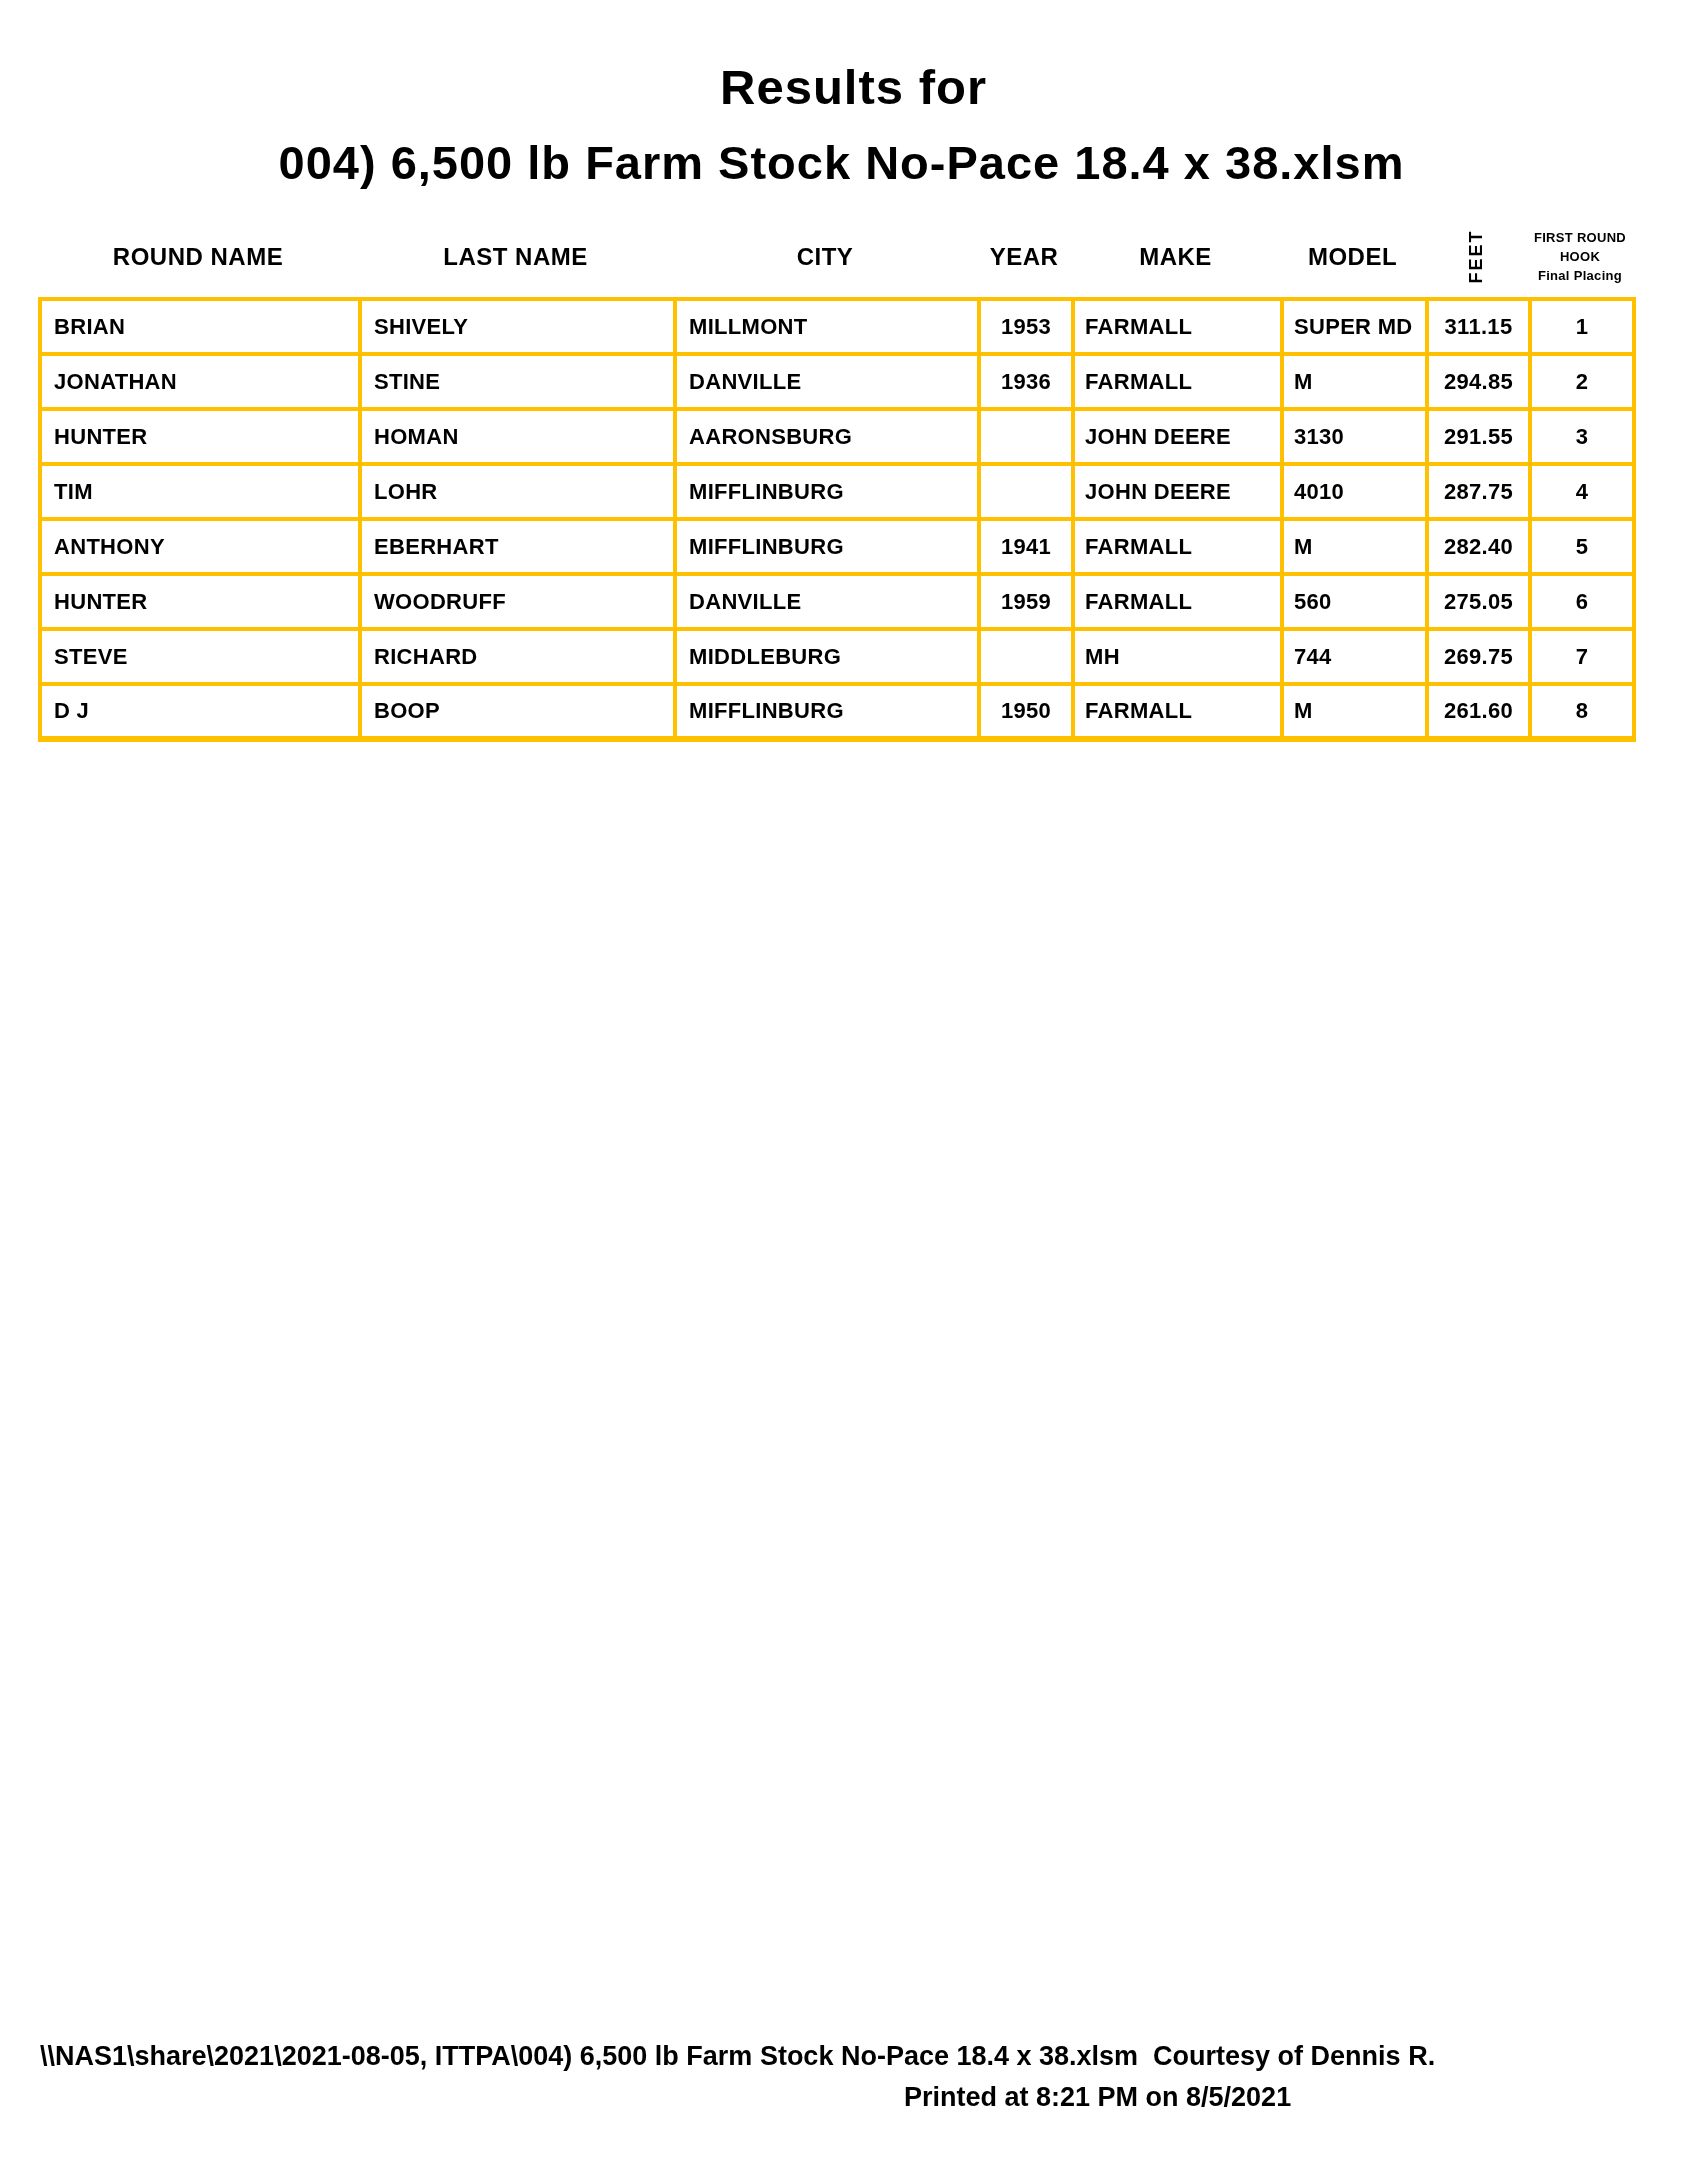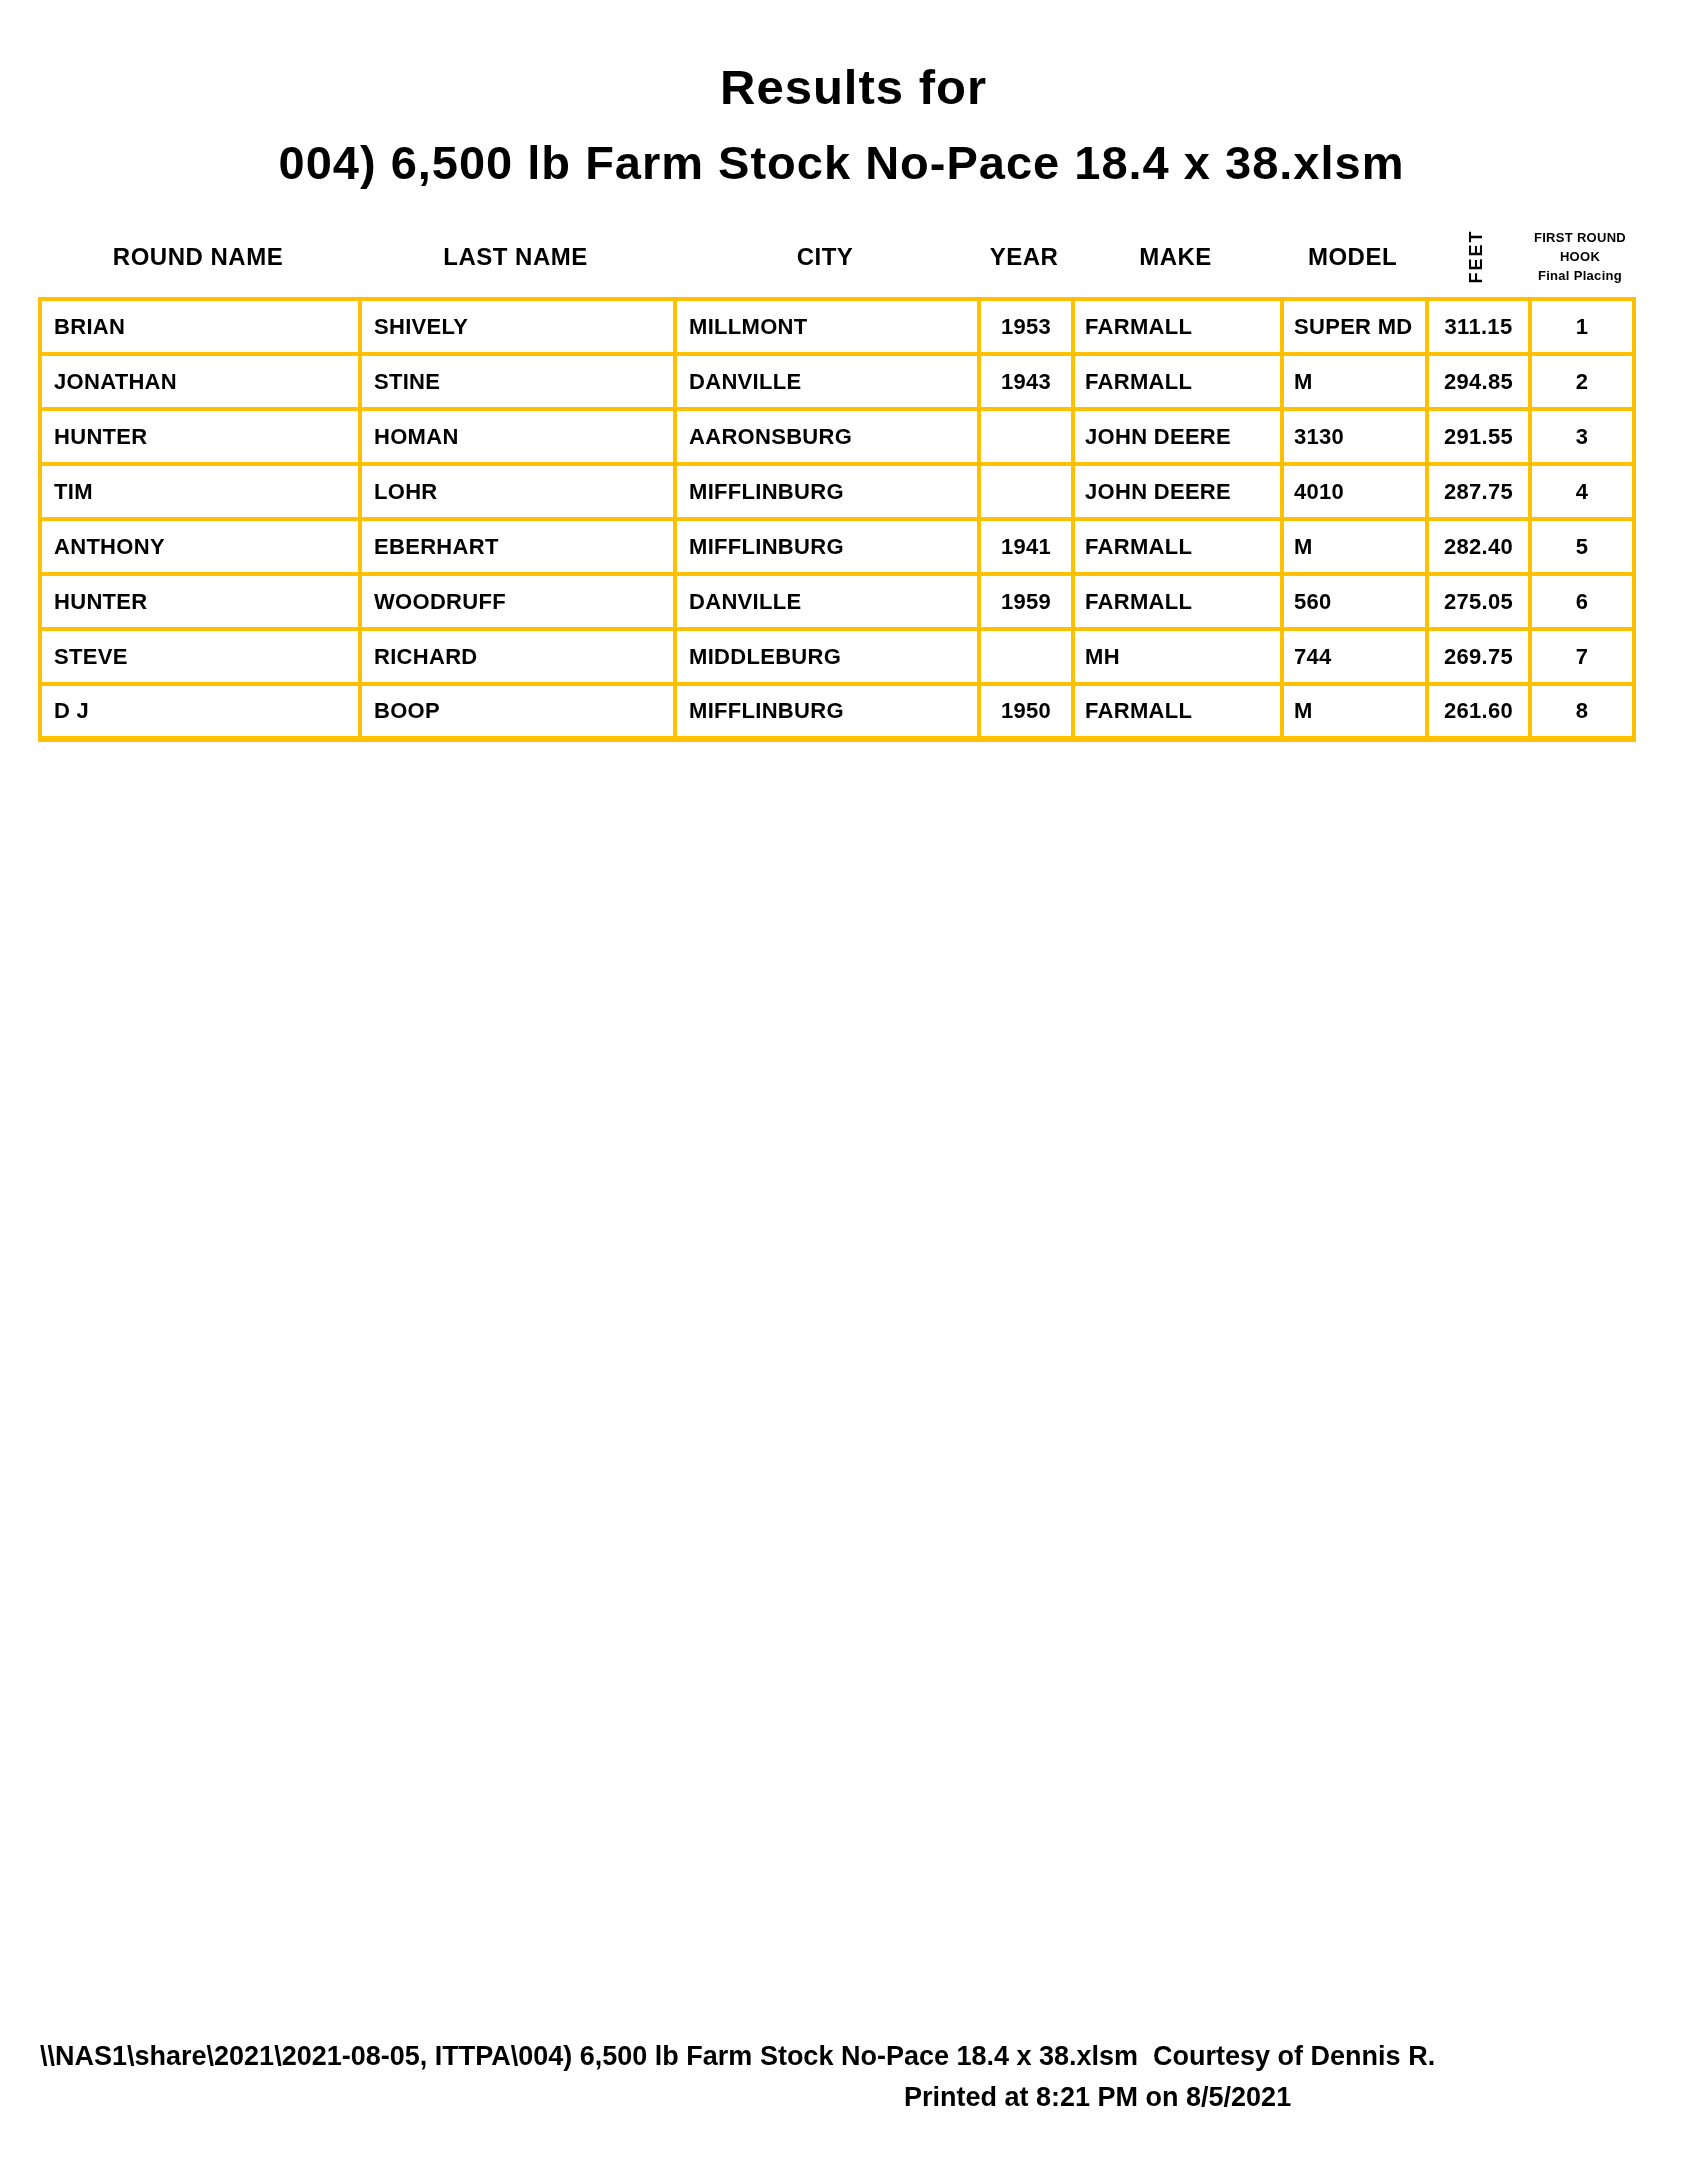--- a/index.html
+++ b/index.html
@@ -124,21 +124,21 @@
         <td class="col-year">1953</td>
         <td class="col-make">FARMALL</td>
         <td class="col-model">SUPER MD</td>
         <td class="col-feet">311.15</td>
         <td class="col-placing">1</td>
       </tr>
       <tr>
         <td class="col-first_name">JONATHAN</td>
         <td class="col-last_name">STINE</td>
         <td class="col-city">DANVILLE</td>
-        <td class="col-year">1943</td>
+        <td class="col-year">1936</td>
         <td class="col-make">FARMALL</td>
         <td class="col-model">M</td>
         <td class="col-feet">294.85</td>
         <td class="col-placing">2</td>
       </tr>
       <tr>
         <td class="col-first_name">HUNTER</td>
         <td class="col-last_name">HOMAN</td>
         <td class="col-city">AARONSBURG</td>
         <td class="col-year"></td>

